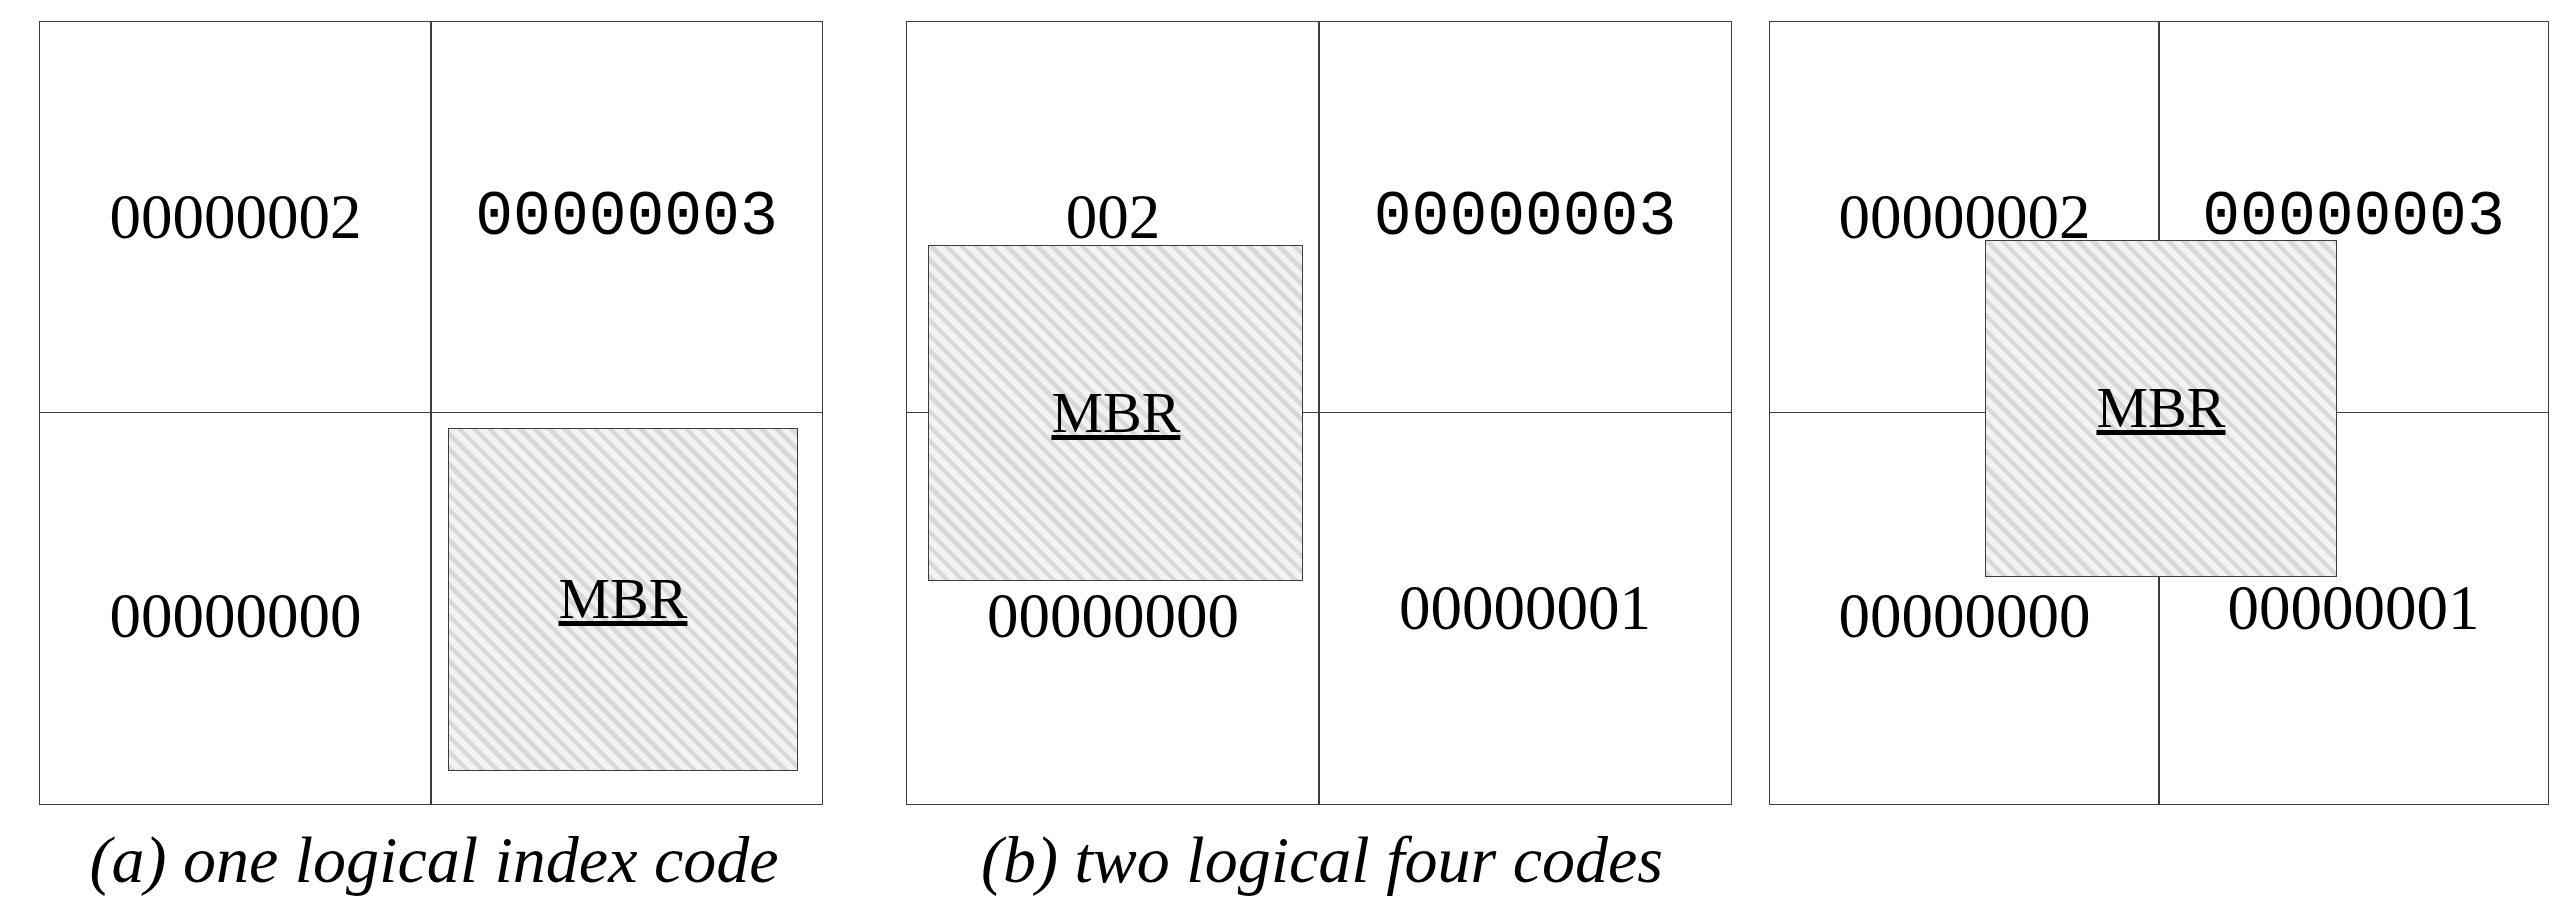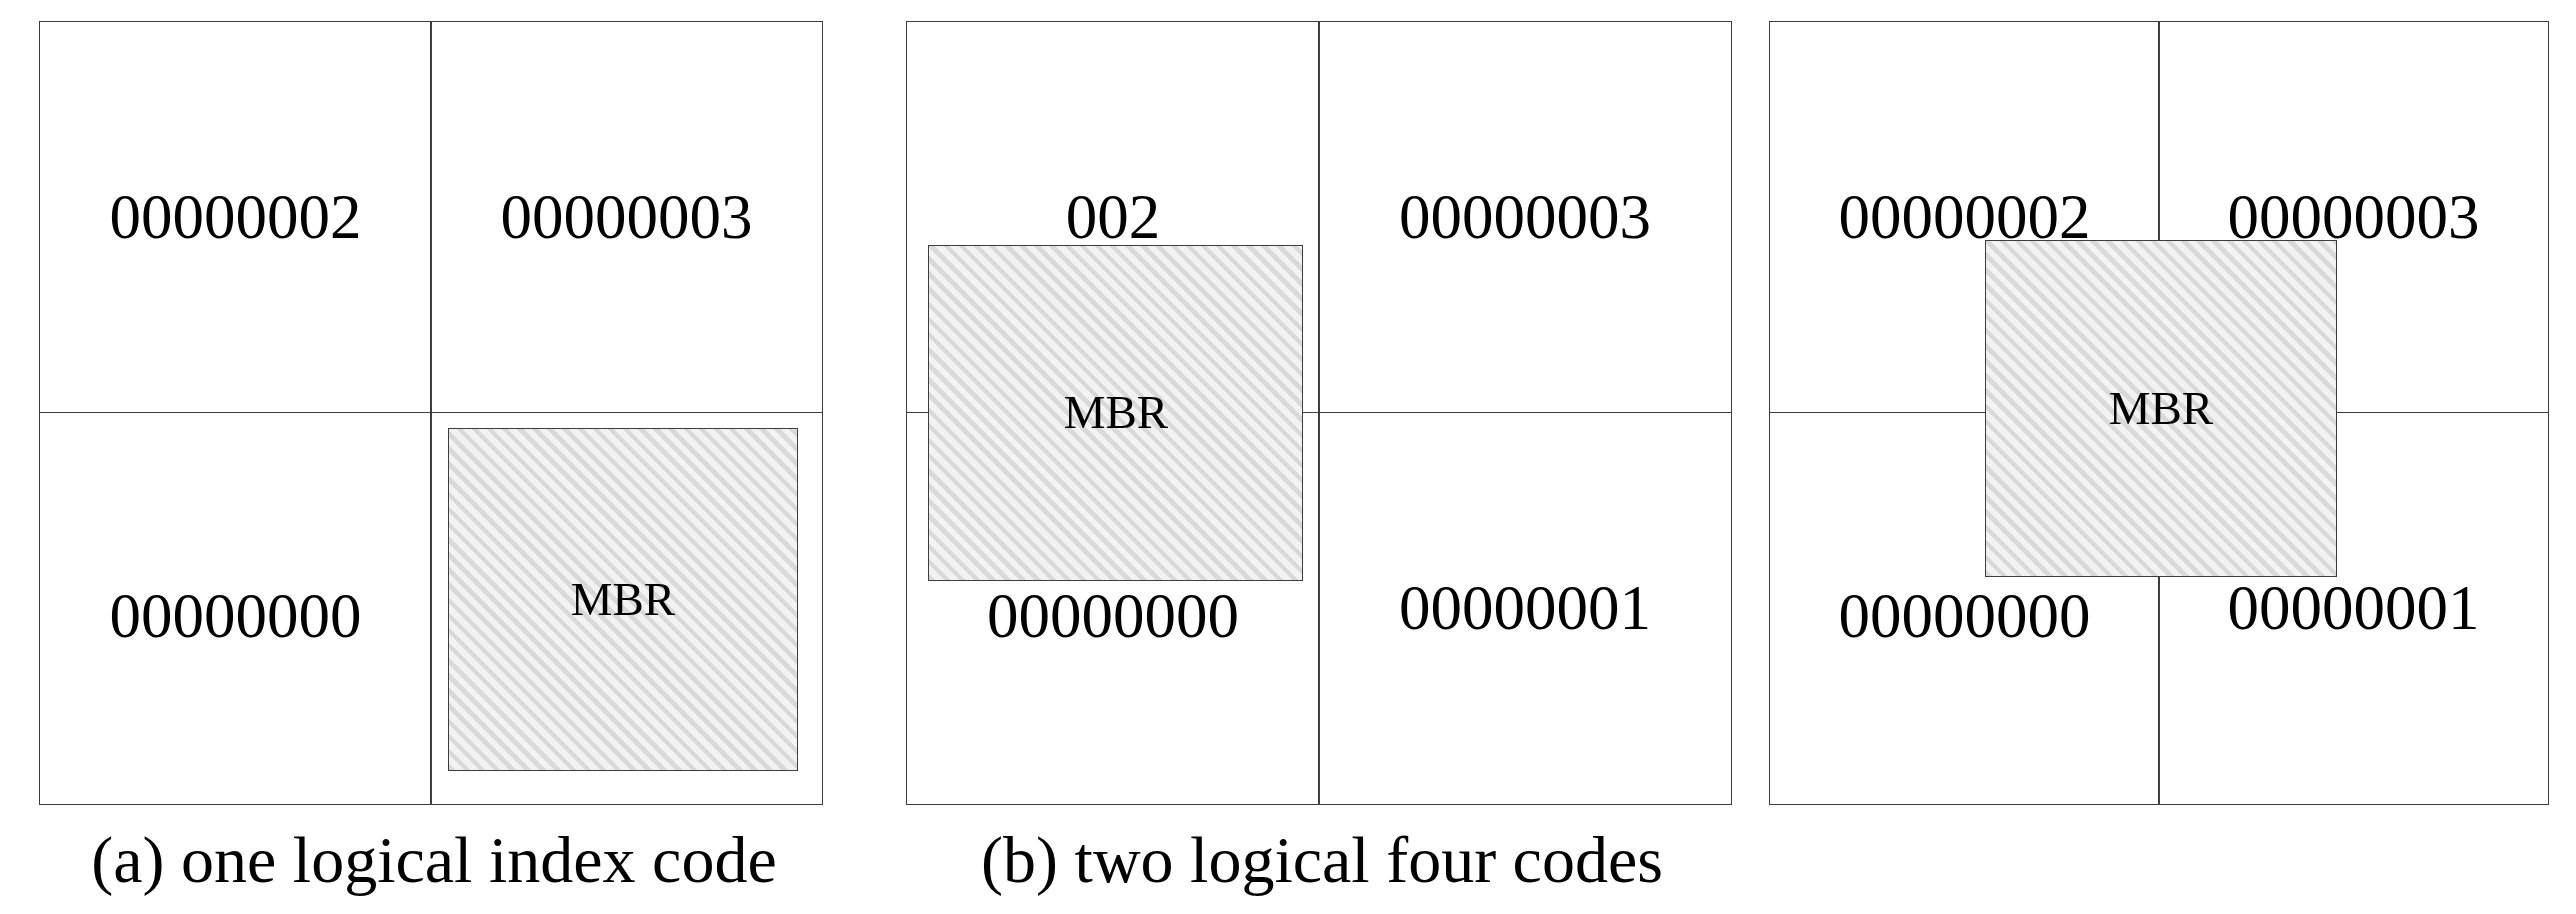--- a/index.html
+++ b/index.html
@@ -36,40 +36,40 @@
   .hline{
     position:absolute;left:0;right:0;top:calc(50% - 1px);height:1.9px;
     background:var(--line);z-index:1;
   }
   .qlabel{
     position:absolute;z-index:2;
     font-size:63px;line-height:1;white-space:nowrap;
     transform:translate(-50%,-50%);
   }
   .q-tl{left:25%;top:25%;}
-  .q-tr{left:75%;top:25%;}
+  .q-tr{left:75%;top:25%;font-family:Liberation Mono, monospace;}
   .q-bl{left:25%;top:75%;margin-top:8px;}
   .q-br{left:75%;top:75%;text-align:right;}
 
   .mbr{
     position:absolute;z-index:3;
     box-sizing:border-box;
     border:1.9px solid var(--line);
     background:repeating-linear-gradient(45deg,
       var(--hatch-dark) 0px, var(--hatch-dark) 4.6px,
       var(--hatch-light) 4.6px, var(--hatch-light) 10.7px);
     display:flex;align-items:center;justify-content:center;
   }
   .mbr-label{
-    font-size:47px;line-height:1;white-space:nowrap;
+    font-size:58px;line-height:1;white-space:nowrap;text-decoration:underline;
   }
   .caption{
     position:absolute;left:6px;right:0;top:827px;
     text-align:center;
-    font-size:66px;line-height:1;white-space:nowrap;
+    font-size:66px;line-height:1;white-space:nowrap;font-style:italic;
   }
 </style>
 </head>
 <body>
 
 <div class="canvas">
 
   <section class="panel panel-a">
     <div class="grid">
       <div class="vline"></div>

